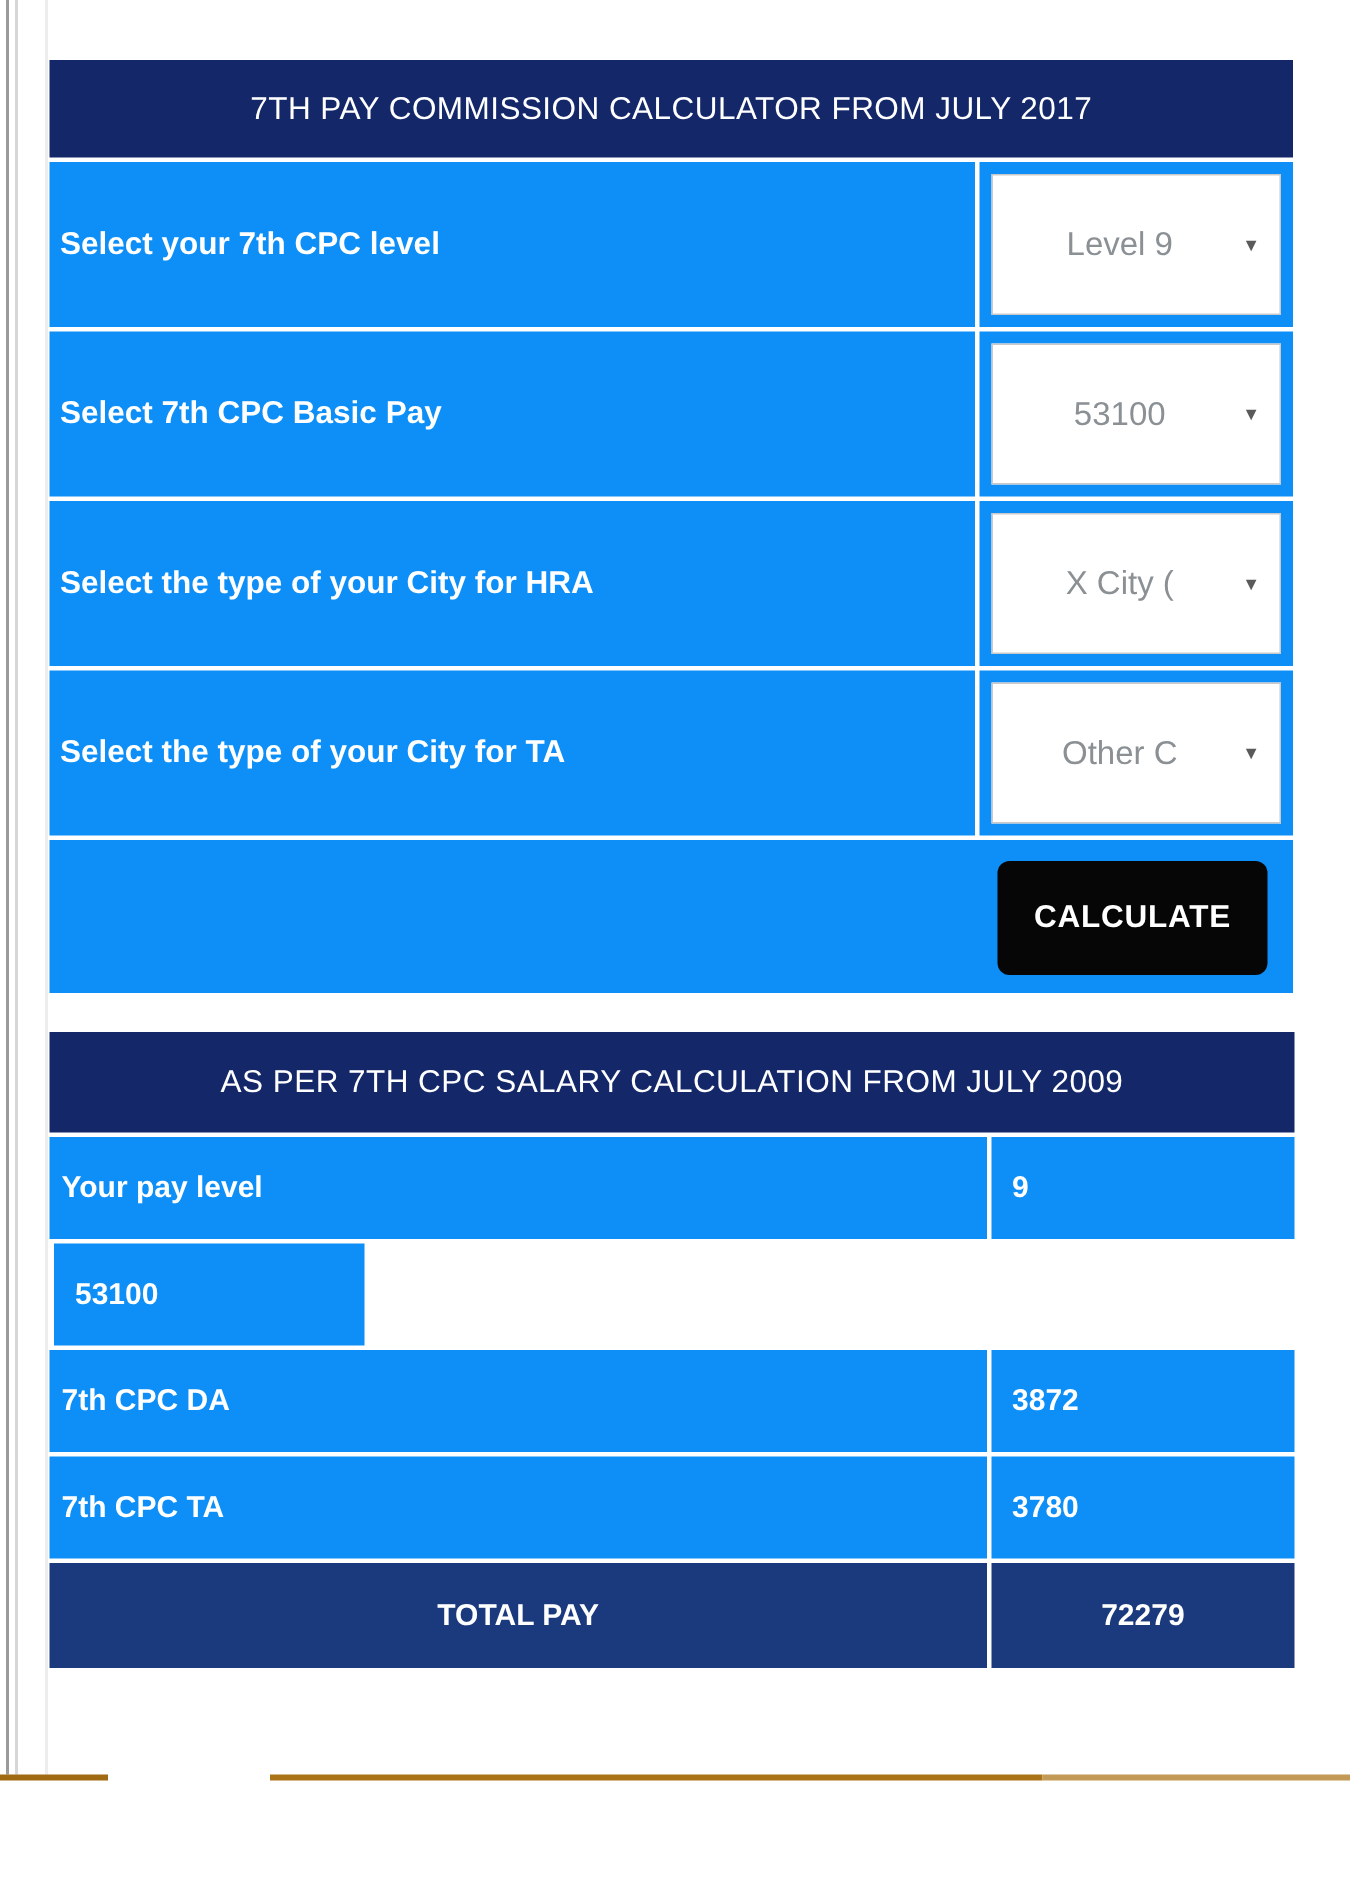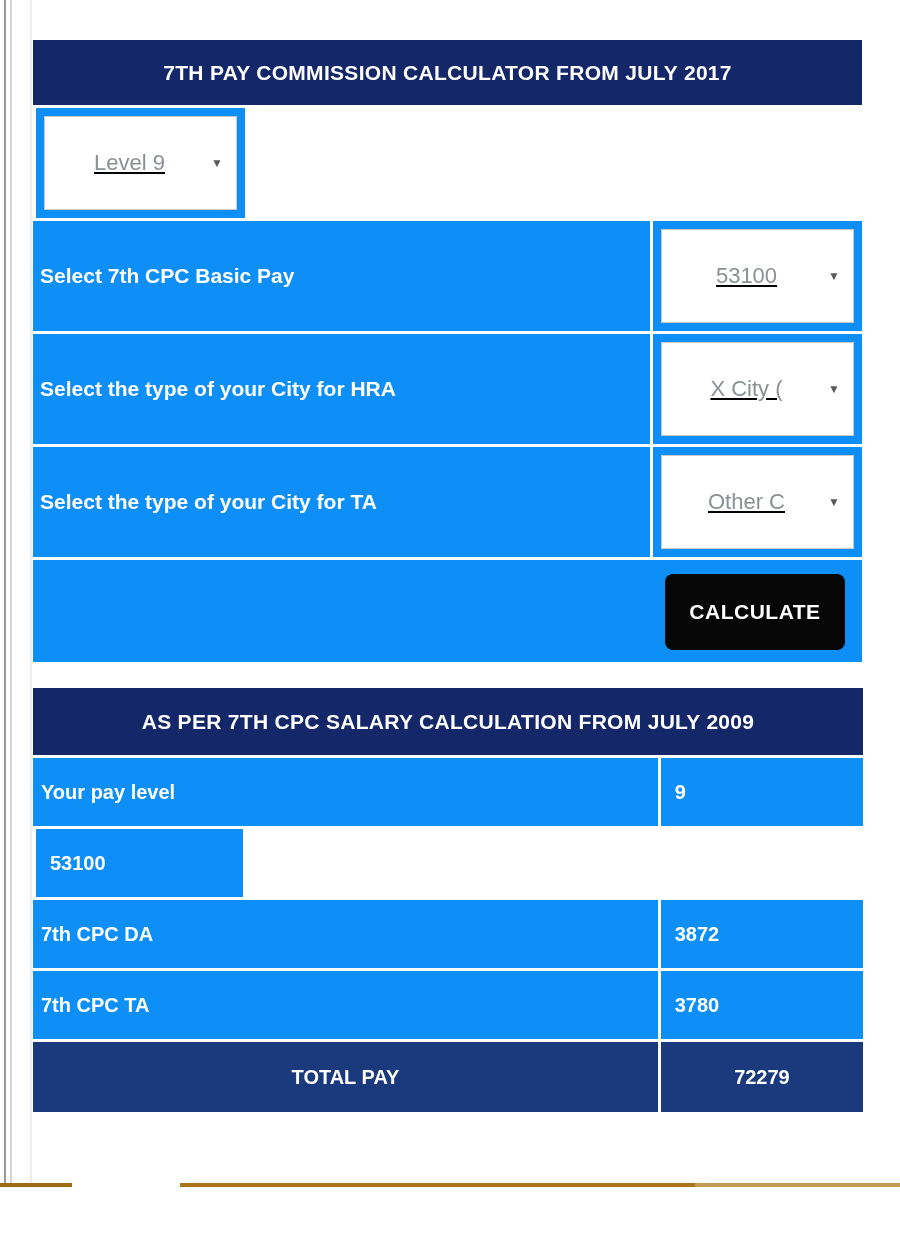--- a/index.html
+++ b/index.html
@@ -17,42 +17,41 @@
   .vline-c{left:30px;background:#ededed;}
   .orange-seg{position:absolute;top:1183px;height:4px;}
   .orange-1{left:0;width:72px;background:#9f6a12;}
   .orange-2{left:180px;width:515px;background:#ab7418;}
   .orange-3{left:695px;width:210px;background:#c39a55;}
 
   
   .calc-table{position:absolute;left:33px;top:40px;width:829px;}
   .tbl-header{
     background:#132769;color:#ffffff;
-    font-weight:bold;font-size:21px;letter-spacing:.3px;
+    font-weight:normal;font-size:21px;letter-spacing:.3px;
     text-align:center;
   }
   .calc-table .tbl-header{height:65px;line-height:65px;margin-bottom:3px;}
   .crow{display:flex;margin-bottom:3px;}
   .clabel{
     width:617px;height:110px;background:#0d8ff7;
     display:flex;align-items:center;
     padding-left:7px;box-sizing:border-box;
     color:#ffffff;font-weight:bold;font-size:21px;
   }
   .ccell{
     width:209px;height:110px;background:#0d8ff7;margin-left:3px;
     display:flex;align-items:center;justify-content:center;
   }
   .dropdown{
     width:193px;height:94px;background:#ffffff;
     border:1px solid #c9c9c9;box-sizing:border-box;
     position:relative;
     display:flex;align-items:center;justify-content:center;
     cursor:pointer;
-    text-decoration:underline;
   }
   .dropdown .dd-value{
     color:#8b9094;font-size:22px;white-space:nowrap;
     overflow:hidden;max-width:140px;padding-right:22px;
   }
   .dropdown .dd-caret{
     position:absolute;right:13px;top:50%;transform:translateY(-50%);
     color:#5a5a5a;font-size:12px;line-height:12px;
   }
   .calc-action-row{
@@ -96,20 +95,21 @@
 <div class="vline vline-b"></div>
 <div class="vline vline-c"></div>
 <div class="orange-seg orange-1"></div>
 <div class="orange-seg orange-2"></div>
 <div class="orange-seg orange-3"></div>
 
 <div class="calc-table">
   <div class="tbl-header">7TH PAY COMMISSION CALCULATOR FROM JULY 2017</div>
 
   <div class="crow">
+    <div class="clabel">Select your 7th CPC level</div>
     <div class="ccell">
       <div class="dropdown">
         <span class="dd-value">Level 9</span>
         <span class="dd-caret">▼</span>
       </div>
     </div>
   </div>
 
   <div class="crow">
     <div class="clabel">Select 7th CPC Basic Pay</div>

